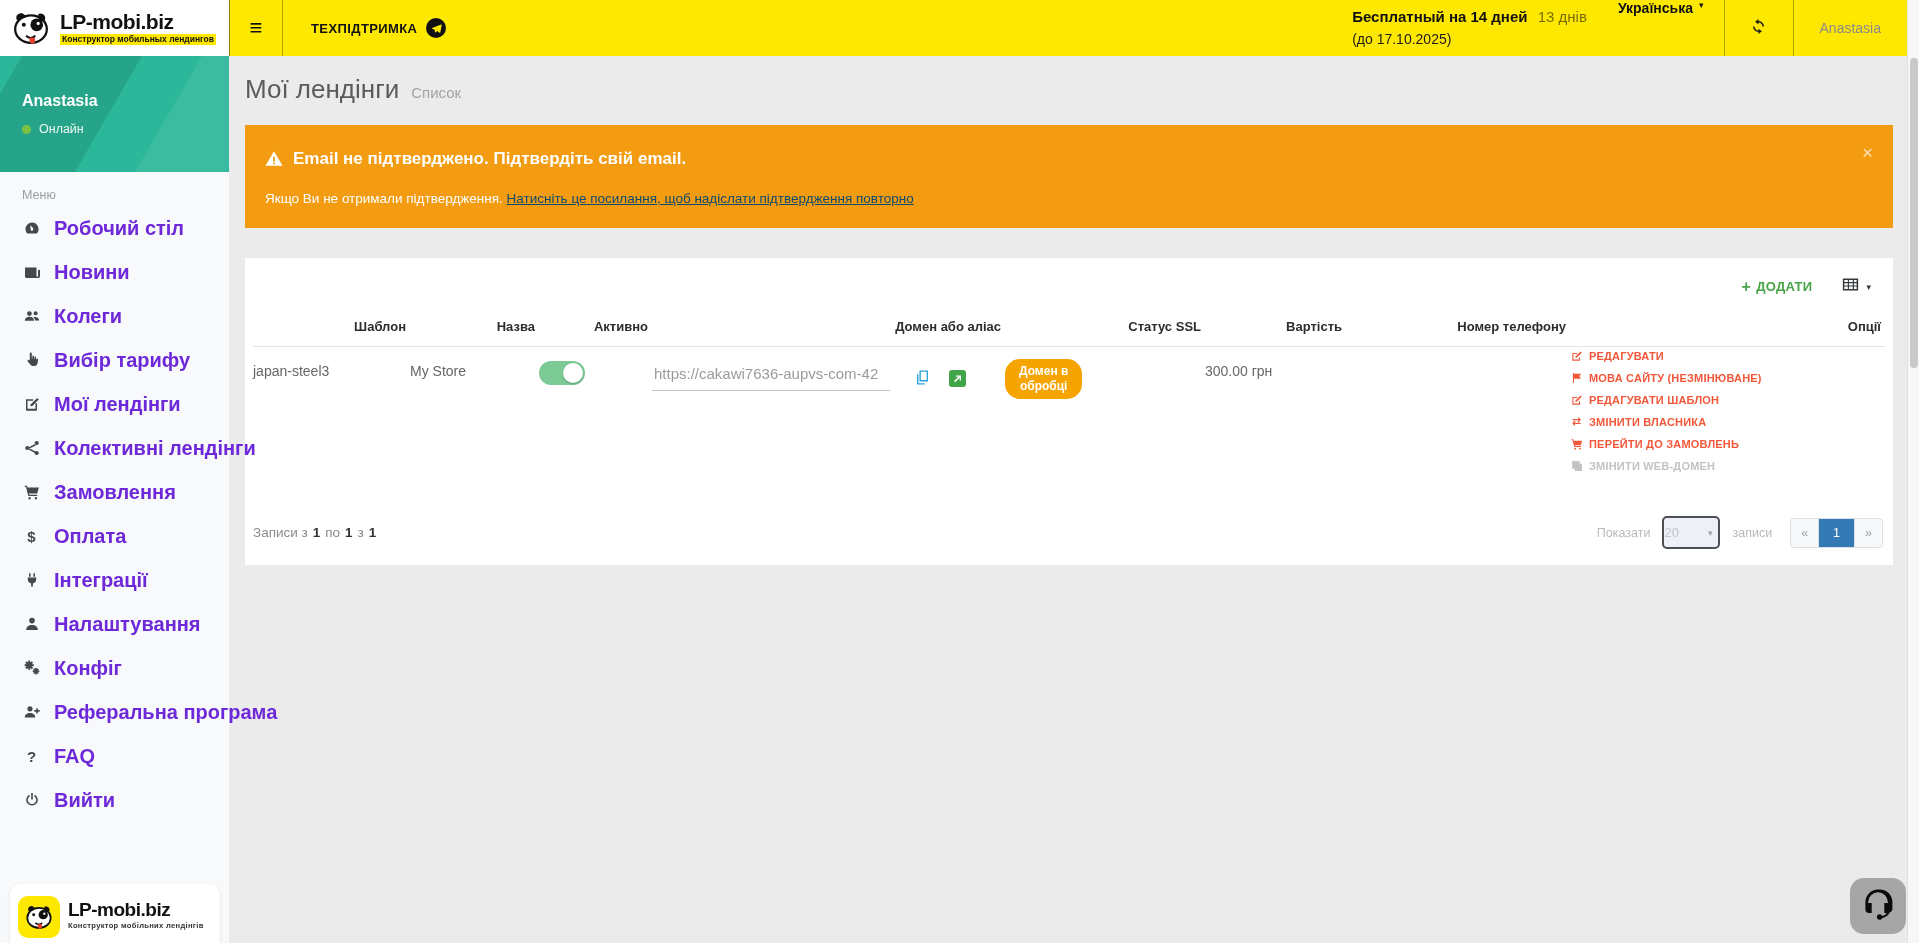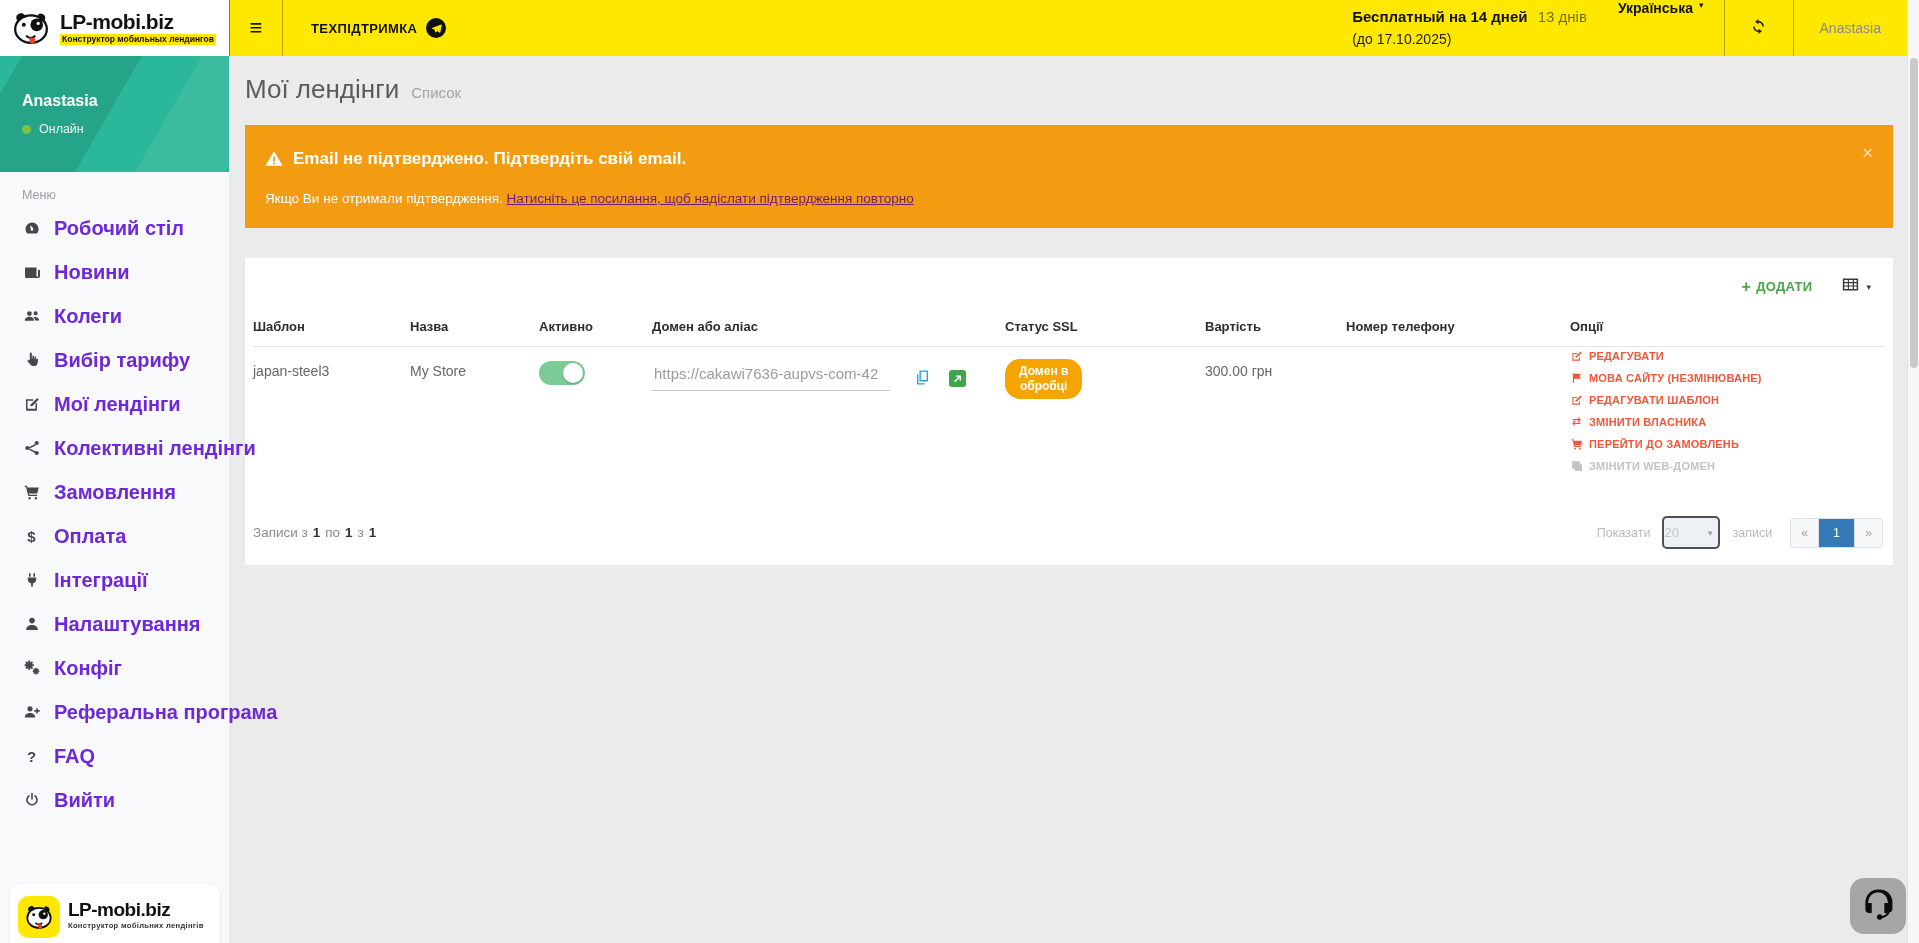--- a/index.html
+++ b/index.html
@@ -60,33 +60,33 @@
   .main { position:absolute; top:56px; left:229px; width:1678px; height:887px; background:#ebebeb; padding:12px 14px 0 16px; }
   .page-head { display:flex; align-items:baseline; gap:12px; margin:6px 0 20px 0; }
   .page-title { font-size:26px; color:#5b5b5b; }
   .page-sub { font-size:15px; color:#a3a3a3; }
 
   .alert { position:relative; background:#f39c12; color:#fff; padding:24px 46px 22px 20px; min-height:98px; }
   .alert-title { display:flex; align-items:center; gap:10px; font-size:17px; font-weight:700; }
   .warn-ic { width:18px; height:18px; flex:none; }
   .warn-ic svg { width:18px; height:18px; fill:#fff; }
   .alert-body { margin-top:22px; font-size:13.5px; }
-  .alert-link { color:#701a75; text-decoration:underline; cursor:pointer;margin-top:25px; }
+  .alert-link { color:#0c4a6e; text-decoration:underline; cursor:pointer;margin-top:25px; }
   .alert-close { position:absolute; top:18px; right:20px; font-size:19px; color:rgba(255,255,255,0.7); cursor:pointer; line-height:1; }
 
   .card { position:relative; margin-top:30px; background:#fff; height:307px; padding:10px 8px 0 8px; }
   .card-toolbar { display:flex; justify-content:flex-end; align-items:center; gap:30px; padding:8px 14px 14px 0; }
   .add-btn { display:flex; align-items:center; gap:5px; color:#47a447; font-size:13px; font-weight:700; letter-spacing:0.3px; cursor:pointer; }
   .add-plus { font-size:16px; font-weight:700; }
   .grid-btn { display:flex; align-items:center; gap:7px; cursor:pointer; color:#34383c; }
   .grid-btn svg { width:17px; height:17px; }
   .grid-caret { font-size:9px; color:#34383c; }
 
   .tbl { display:grid; grid-template-columns:157px 129px 113px 353px 200px 141px 224px 1fr; }
-  .th { font-size:13px; font-weight:700; color:#2d2d2d; padding:8px 4px 12px 0; border-bottom:1px solid #e3e3e3; }
+  .th { font-size:13px; font-weight:700; color:#2d2d2d; padding:8px 4px 12px 0; border-bottom:1px solid #e3e3e3;text-align:right; }
   .td { padding:16px 4px 0 0; font-size:14px; color:#666; }
 
   .toggle { position:relative; width:46px; height:24px; background:#7ccb96; border-radius:12px; cursor:pointer; margin-top:-2px; }
   .toggle-knob { position:absolute; top:2px; right:2px; width:20px; height:20px; background:#fff; border-radius:50%; box-shadow:0 1px 2px rgba(0,0,0,0.25); }
 
   .domain-cell { display:flex; align-items:flex-start; gap:0; }
   .domain-input { width:238px; border:none; border-bottom:1px solid #c4c4c4; background:transparent; font-size:15px; color:#9b9b9b; padding:2px 0 8px 2px; outline:none; font-family:inherit; }
   .copy-btn { margin:6px 0 0 24px; color:#2aa3dc; cursor:pointer; }
   .copy-btn svg { width:17px; height:17px; }
   .open-btn { margin:7px 0 0 18px; width:17px; height:17px; background:#3fa548; border-radius:3px; display:flex; align-items:center; justify-content:center; cursor:pointer; }

